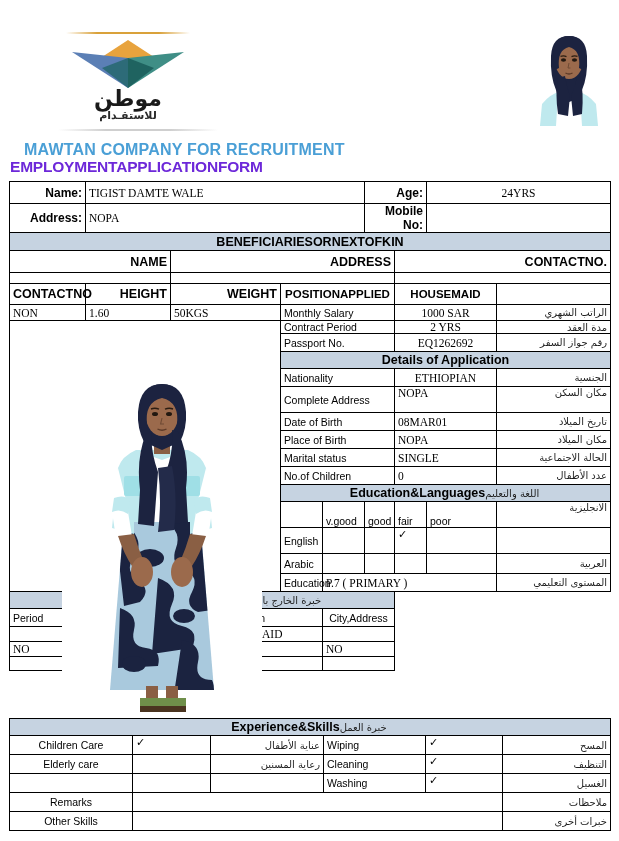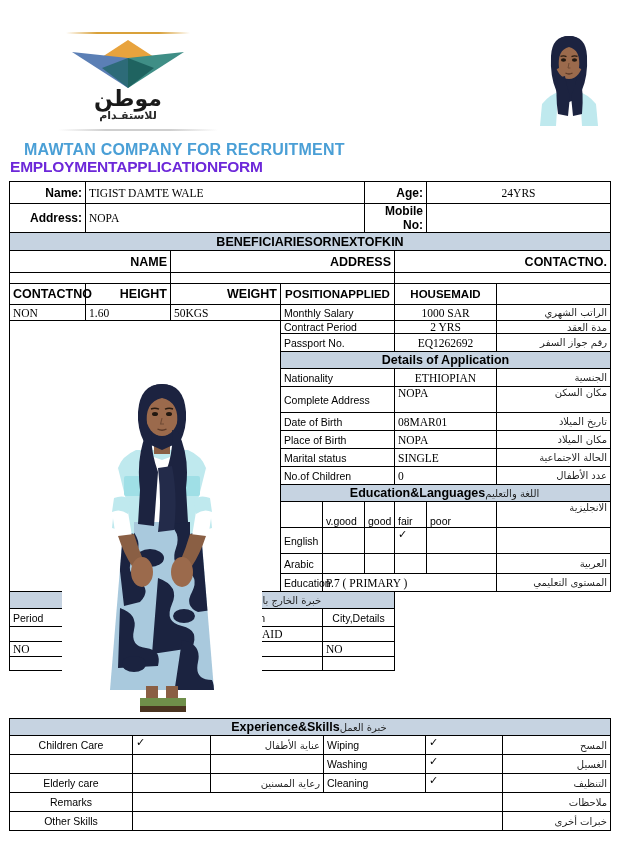--- a/index.html
+++ b/index.html
@@ -274,21 +274,21 @@
         <div style="display:flex;align-items:center;justify-content:center;">
           <span>AbroadEmploymentPrevious</span>
           <span class="ar" style="font-weight:normal;font-size:10px;padding-right:2px">خبرة الخارج بالاد</span>
         </div>
       </td>
     </tr>
 
     <tr>
       <td class="lab" colspan="2" style="height:18px">Period</td>
       <td class="lab ctr" colspan="2">Position</td>
-      <td class="lab ctr" colspan="2">City,Details</td>
+      <td class="lab ctr" colspan="2">City,Address</td>
     </tr>
 
     <tr>
       <td class="ser" colspan="2" style="height:15px"></td>
       <td class="ser-c" colspan="2">HOUSE MAID</td>
       <td class="ser" colspan="2"></td>
     </tr>
 
     <tr>
       <td class="ser" colspan="2" style="height:15px">NO</td>
@@ -392,38 +392,38 @@
     <tr>
       <td class="lab ctr" style="height:19px">Children Care</td>
       <td class="chk" style="vertical-align:top">✓</td>
       <td class="ar">عناية الأطفال</td>
       <td class="lab">Wiping</td>
       <td class="chk" style="vertical-align:top">✓</td>
       <td class="ar">المسح</td>
     </tr>
 
     <tr>
+      <td class="lab ctr" style="height:19px">Elderly care</td>
+      <td class="chk" style="vertical-align:top"></td>
+      <td class="ar">رعاية المسنين</td>
+      <td class="lab">Cleaning</td>
+      <td class="chk" style="vertical-align:top">✓</td>
+      <td class="ar">التنظيف</td>
+    </tr>
+
+    <tr>
       <td class="lab ctr" style="height:19px"></td>
       <td class="chk"></td>
       <td class="ar"></td>
       <td class="lab">Washing</td>
       <td class="chk" style="vertical-align:top">✓</td>
       <td class="ar">الغسيل</td>
     </tr>
 
     <tr>
-      <td class="lab ctr" style="height:19px">Elderly care</td>
-      <td class="chk" style="vertical-align:top"></td>
-      <td class="ar">رعاية المسنين</td>
-      <td class="lab">Cleaning</td>
-      <td class="chk" style="vertical-align:top">✓</td>
-      <td class="ar">التنظيف</td>
-    </tr>
-
-    <tr>
       <td class="lab ctr" style="height:19px">Remarks</td>
       <td class="ser" colspan="4"></td>
       <td class="ar">ملاحظات</td>
     </tr>
 
     <tr>
       <td class="lab ctr" style="height:19px">Other Skills</td>
       <td class="ser" colspan="4"></td>
       <td class="ar">خبرات أخرى</td>
     </tr>

